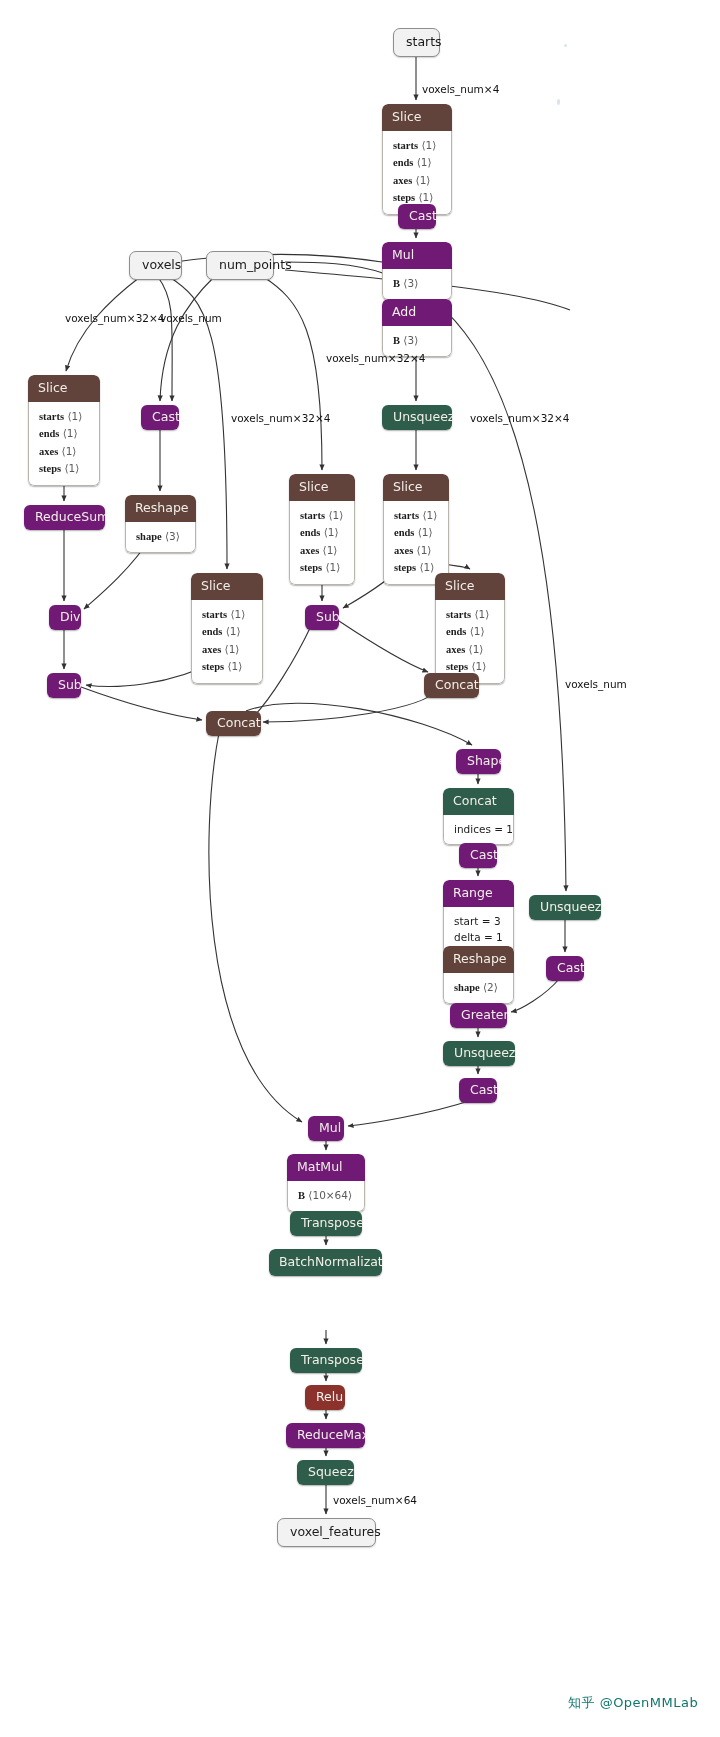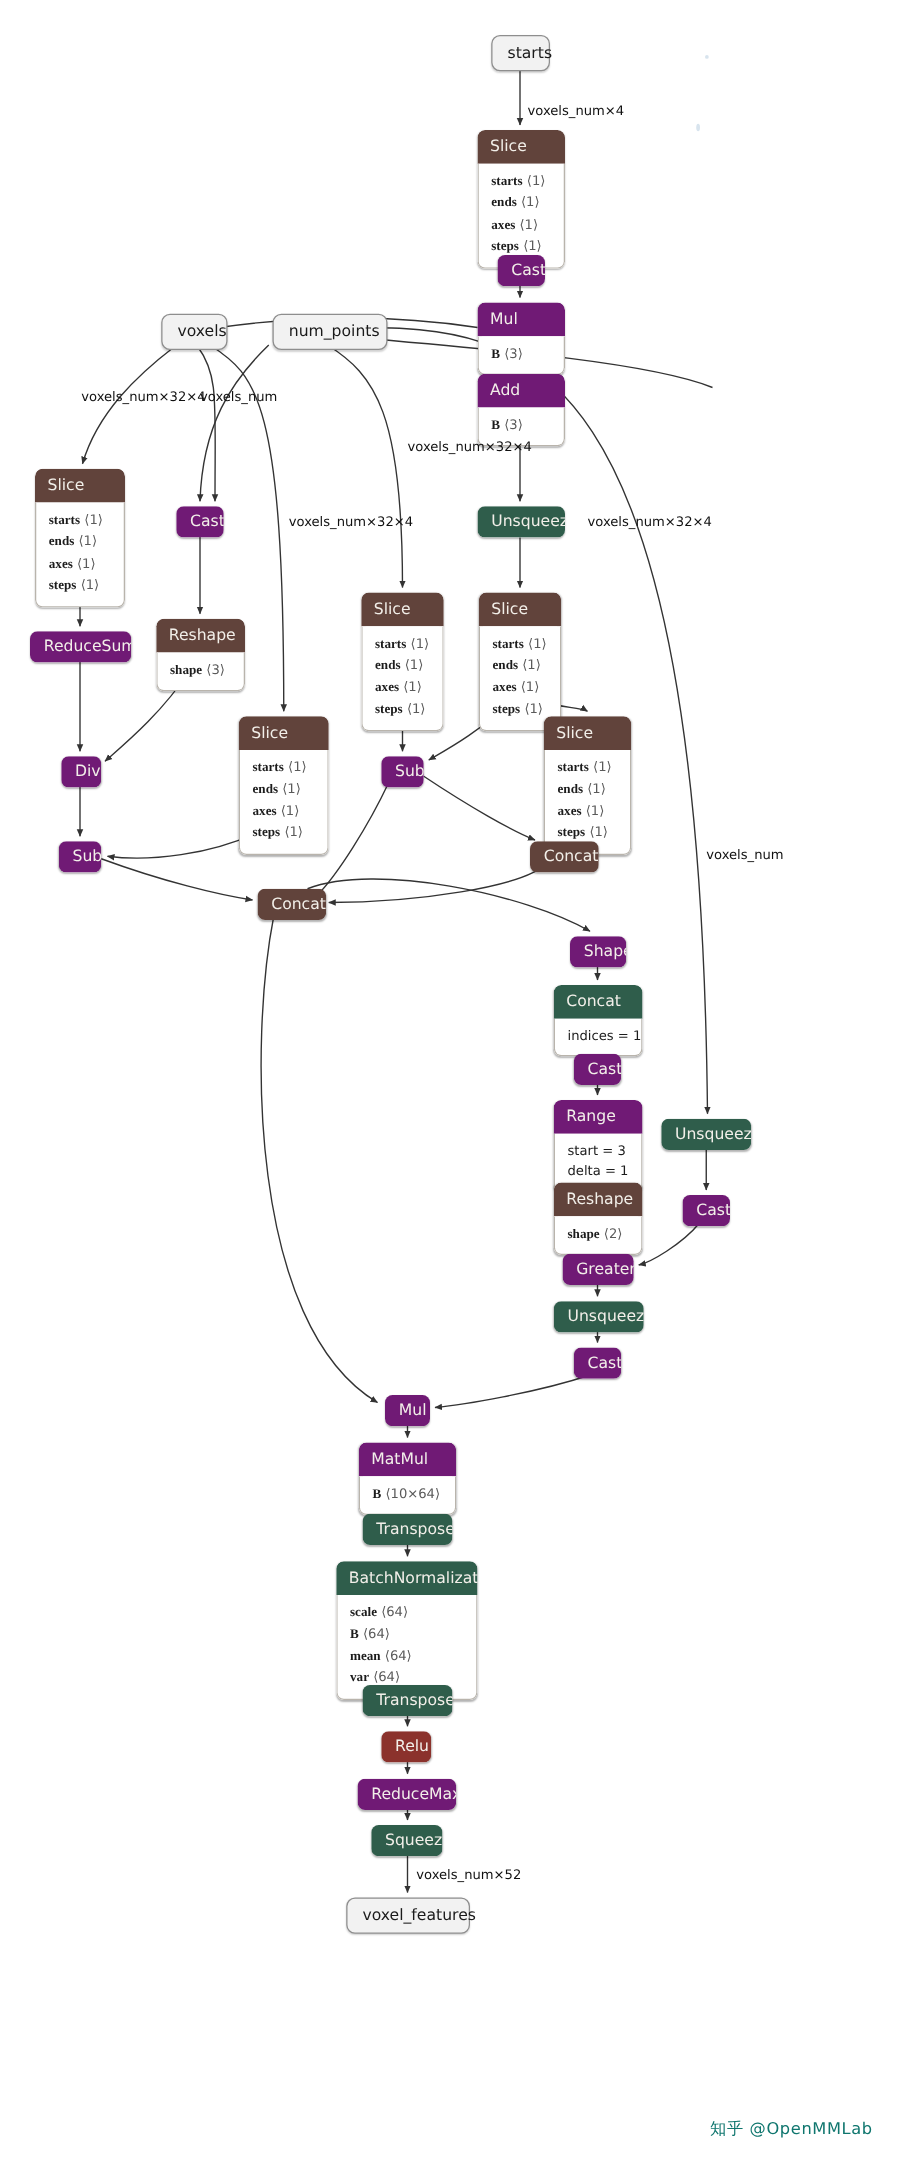--- a/index.html
+++ b/index.html
@@ -241,21 +241,21 @@
     <path d="M326,1407 L326,1419" marker-end="url(#ah)"></path>
 
     <path d="M326,1445 L326,1456" marker-end="url(#ah)"></path>
 
     <path d="M326,1482 L326,1514" marker-end="url(#ah)"></path>
   </svg>
 
   <div id="io-layer">
       <div class="io" style="left: 393px; top: 28px; width: 47px;">starts</div>
       <div class="io" style="left: 129px; top: 251px; width: 53px;">voxels</div>
-      <div class="io" style="left: 218px; top: 251px; width: 92px;">num_points</div>
+      <div class="io" style="left: 206px; top: 251px; width: 68px;">num_points</div>
       <div class="io" style="left: 277px; top: 1518px; width: 99px;">voxel_features</div>
     </div>
 
   <div id="node-layer">
       <div class="node c-brown has-body" style="left: 382px; top: 104px; width: 70px;">
         <div class="hdr">Slice</div>
         <div class="body">
           <div class="attr"><b>starts</b><span class="dim"> ⟨1⟩</span></div>
           <div class="attr"><b>ends</b><span class="dim"> ⟨1⟩</span></div>
           <div class="attr"><b>axes</b><span class="dim"> ⟨1⟩</span></div>
@@ -399,26 +399,20 @@
         <div class="hdr">MatMul</div>
         <div class="body">
           <div class="attr"><b>B</b><span class="dim"> ⟨10×64⟩</span></div>
         </div>
       </div>
       <div class="node c-green simple" style="left: 290px; top: 1211px; width: 72px;">
         <div class="hdr">Transpose</div>
       </div>
       <div class="node c-green has-body" style="left: 269px; top: 1249px; width: 113px;">
         <div class="hdr">BatchNormalization</div>
-        <div class="body">
-          <div class="attr"><b>scale</b><span class="dim"> ⟨64⟩</span></div>
-          <div class="attr"><b>B</b><span class="dim"> ⟨64⟩</span></div>
-          <div class="attr"><b>mean</b><span class="dim"> ⟨64⟩</span></div>
-          <div class="attr"><b>var</b><span class="dim"> ⟨64⟩</span></div>
-        </div>
       </div>
       <div class="node c-green simple" style="left: 290px; top: 1348px; width: 72px;">
         <div class="hdr">Transpose</div>
       </div>
       <div class="node c-red simple" style="left: 305px; top: 1385px; width: 40px;">
         <div class="hdr">Relu</div>
       </div>
       <div class="node c-black simple" style="left: 286px; top: 1423px; width: 79px;">
         <div class="hdr">ReduceMax</div>
       </div>
@@ -428,21 +422,21 @@
     </div>
 
   <div id="label-layer">
       <div class="elabel" style="left: 422px; top: 84px;">voxels_num×4</div>
       <div class="elabel" style="left: 65px; top: 313px;">voxels_num×32×4</div>
       <div class="elabel" style="left: 160px; top: 313px;">voxels_num</div>
       <div class="elabel" style="left: 326px; top: 353px;">voxels_num×32×4</div>
       <div class="elabel" style="left: 231px; top: 413px;">voxels_num×32×4</div>
       <div class="elabel" style="left: 470px; top: 413px;">voxels_num×32×4</div>
       <div class="elabel" style="left: 565px; top: 679px;">voxels_num</div>
-      <div class="elabel" style="left: 333px; top: 1495px;">voxels_num×52</div>
+      <div class="elabel" style="left: 333px; top: 1495px;">voxels_num×64</div>
     </div>
 
   <div class="speck" style="left:564px; top:44px; width:3px; height:3px;"></div>
   <div class="speck" style="left:557px; top:99px; width:3px; height:6px;"></div>
 
   <div class="watermark" id="wm" style="left: 568px; top: 1694px; transform: translateX(0px);">
     <span class="zh-mark">知乎 @OpenMMLab</span>
   </div>
 </div>
 

